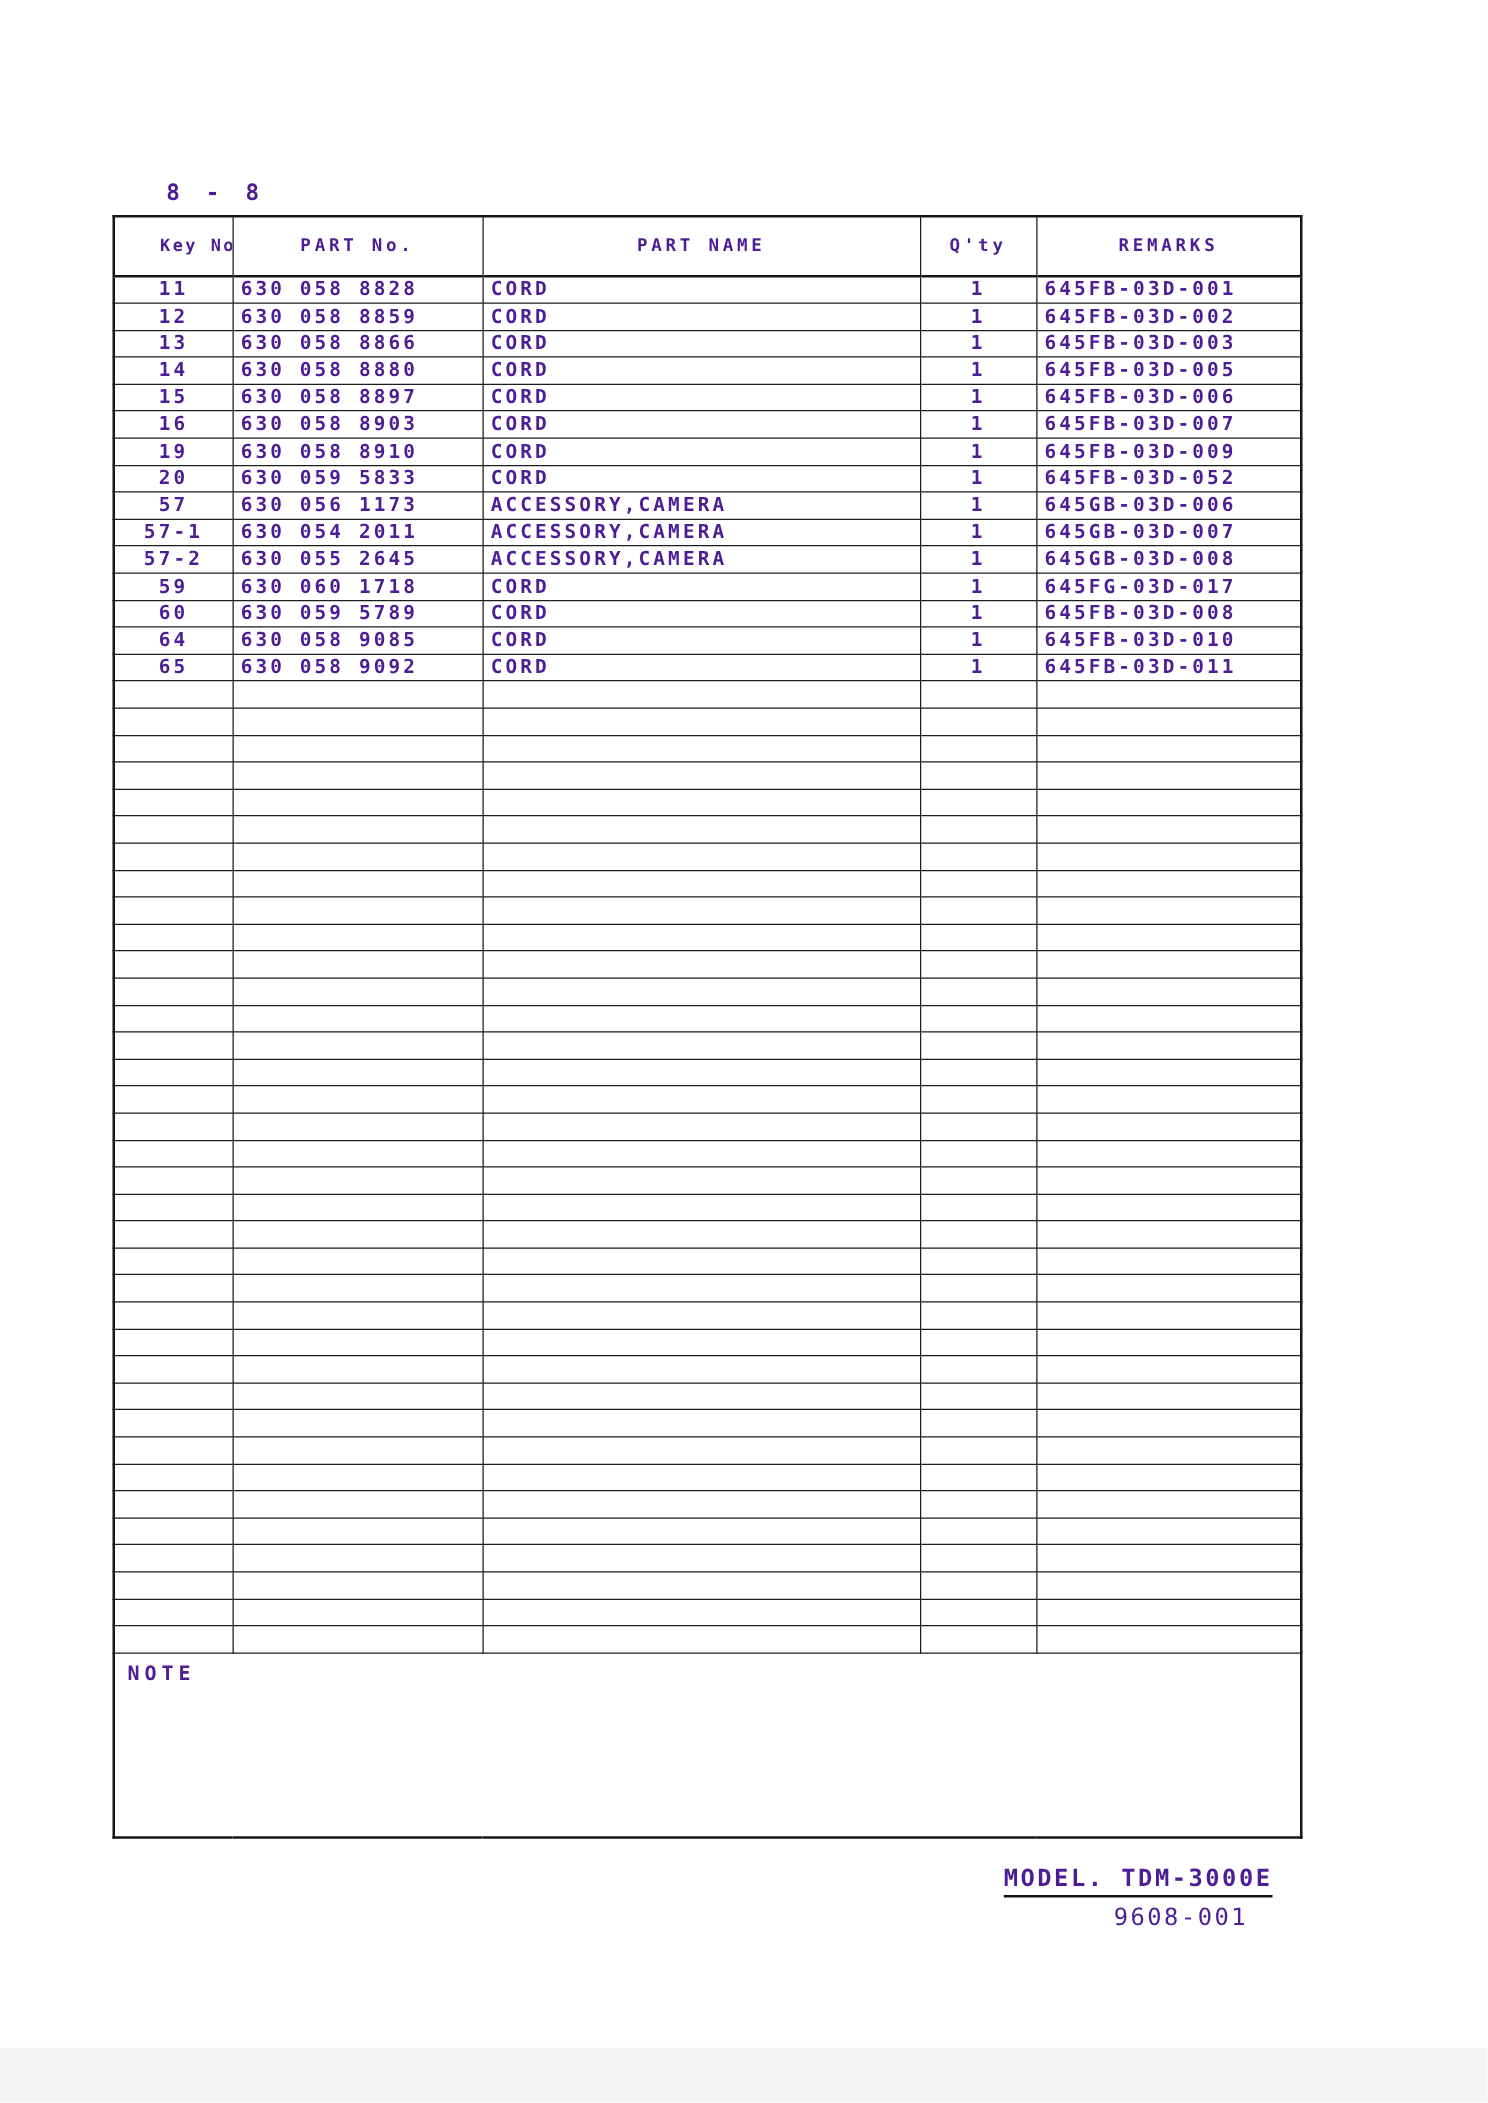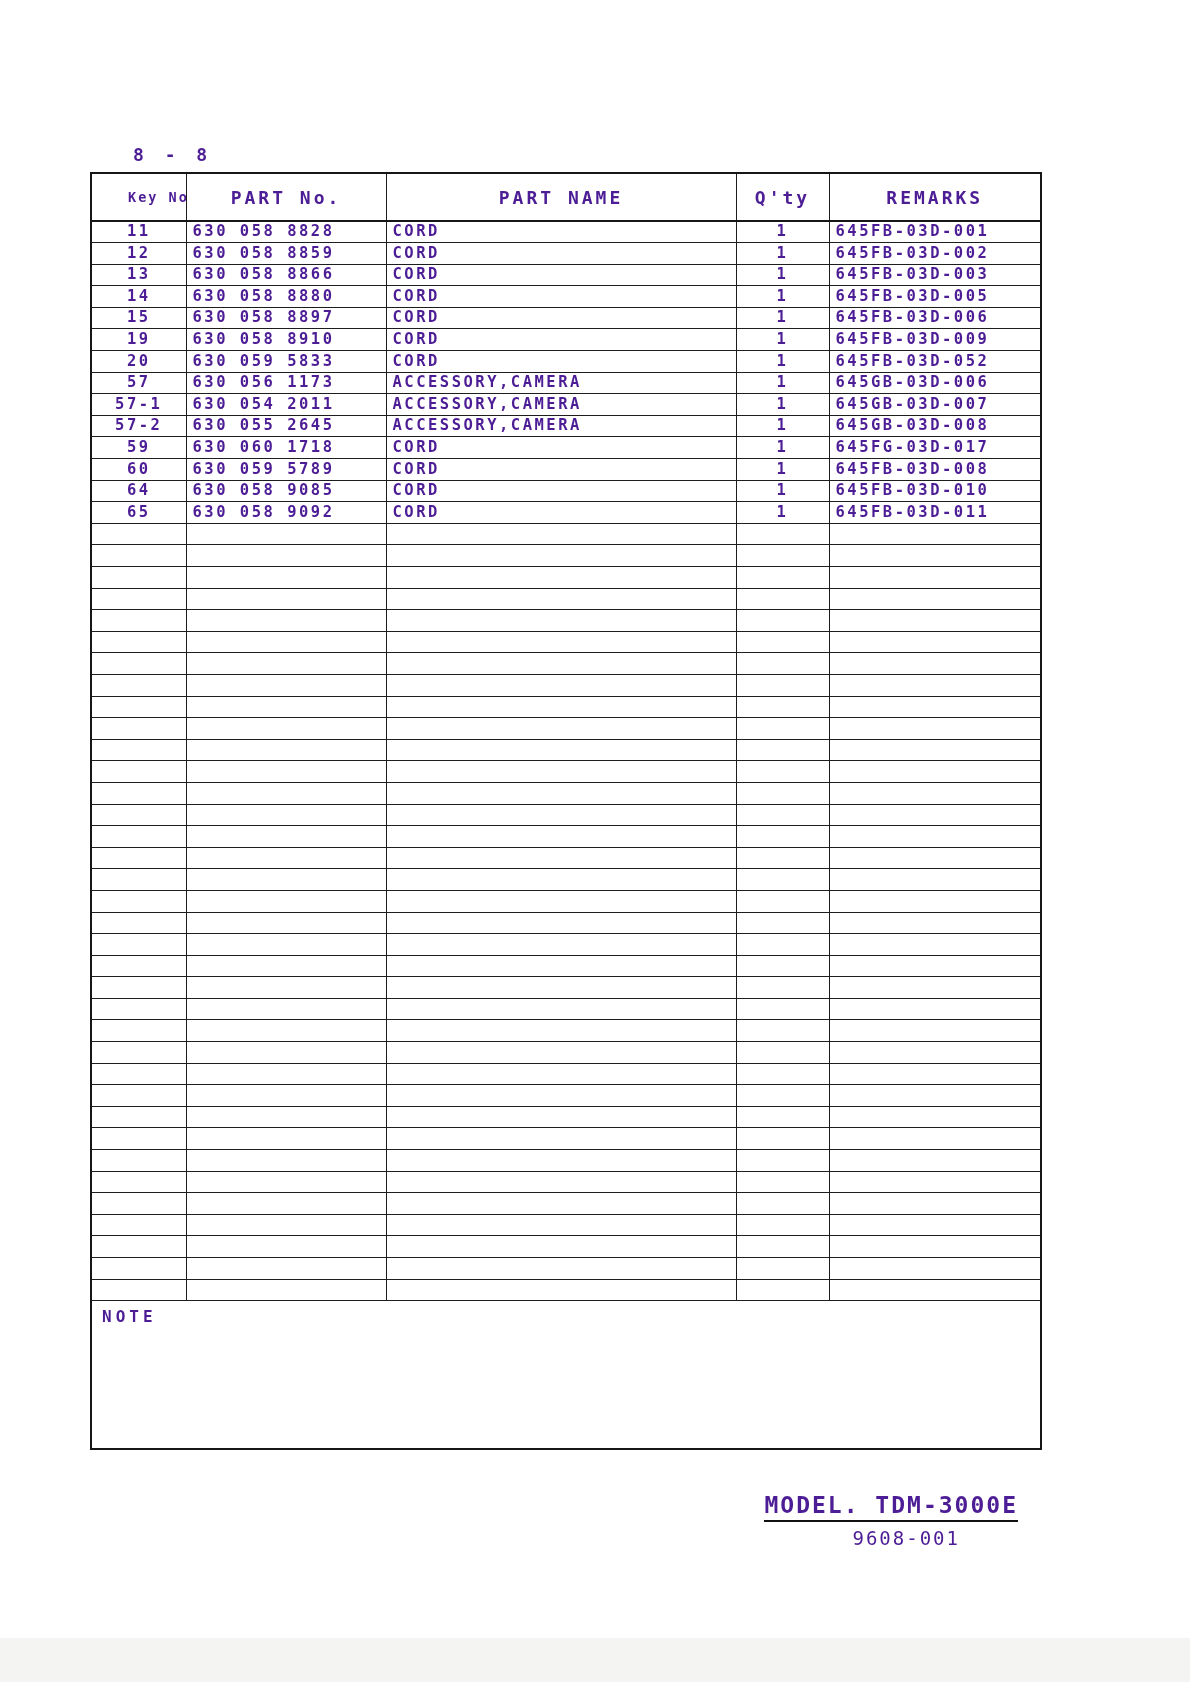--- a/index.html
+++ b/index.html
@@ -37,21 +37,21 @@
   }
   .parts-table th, .parts-table td {
     border: 1.6px solid #1d1d1d;
     padding: 0 6px;
     overflow: hidden;
     white-space: nowrap;
     box-sizing: border-box;
   }
   .parts-table thead tr { height: 48px; }
   .parts-table th {
-    font-size: 18px;
+    font-size: 14px;
     font-weight: bold;
     letter-spacing: 3px;
     text-align: center;
     border-bottom: 2.5px solid #161616;
   }
   .parts-table th.h-key { letter-spacing: 2px; font-size: 13.5px; padding-left: 36px; }
   .parts-table tbody tr { height: 21.6px; }
   .parts-table td {
     font-size: 15.5px;
     font-weight: bold;
@@ -73,21 +73,21 @@
     text-align: left;
   }
   .footer {
     position: absolute;
     top: 1492px;
     right: 172px;
     text-align: left;
   }
   .model-line {
     display: inline-block;
-    font-size: 23px;
+    font-size: 19px;
     font-weight: bold;
     letter-spacing: 2px;
     border-bottom: 2.5px solid #111;
     padding-bottom: 2px;
     white-space: pre;
   }
   .doc-number {
     font-size: 19px;
     font-weight: normal;
     letter-spacing: 2px;
@@ -151,20 +151,27 @@
           <td class="col-remarks">645FB-03D-005</td>
         </tr>
         <tr>
           <td class="col-key">15</td>
           <td class="col-part_no">630 058 8897</td>
           <td class="col-part_name">CORD</td>
           <td class="col-qty">1</td>
           <td class="col-remarks">645FB-03D-006</td>
         </tr>
         <tr>
+          <td class="col-key">16</td>
+          <td class="col-part_no">630 058 8903</td>
+          <td class="col-part_name">CORD</td>
+          <td class="col-qty">1</td>
+          <td class="col-remarks">645FB-03D-007</td>
+        </tr>
+        <tr>
           <td class="col-key">19</td>
           <td class="col-part_no">630 058 8910</td>
           <td class="col-part_name">CORD</td>
           <td class="col-qty">1</td>
           <td class="col-remarks">645FB-03D-009</td>
         </tr>
         <tr>
           <td class="col-key">20</td>
           <td class="col-part_no">630 059 5833</td>
           <td class="col-part_name">CORD</td>

